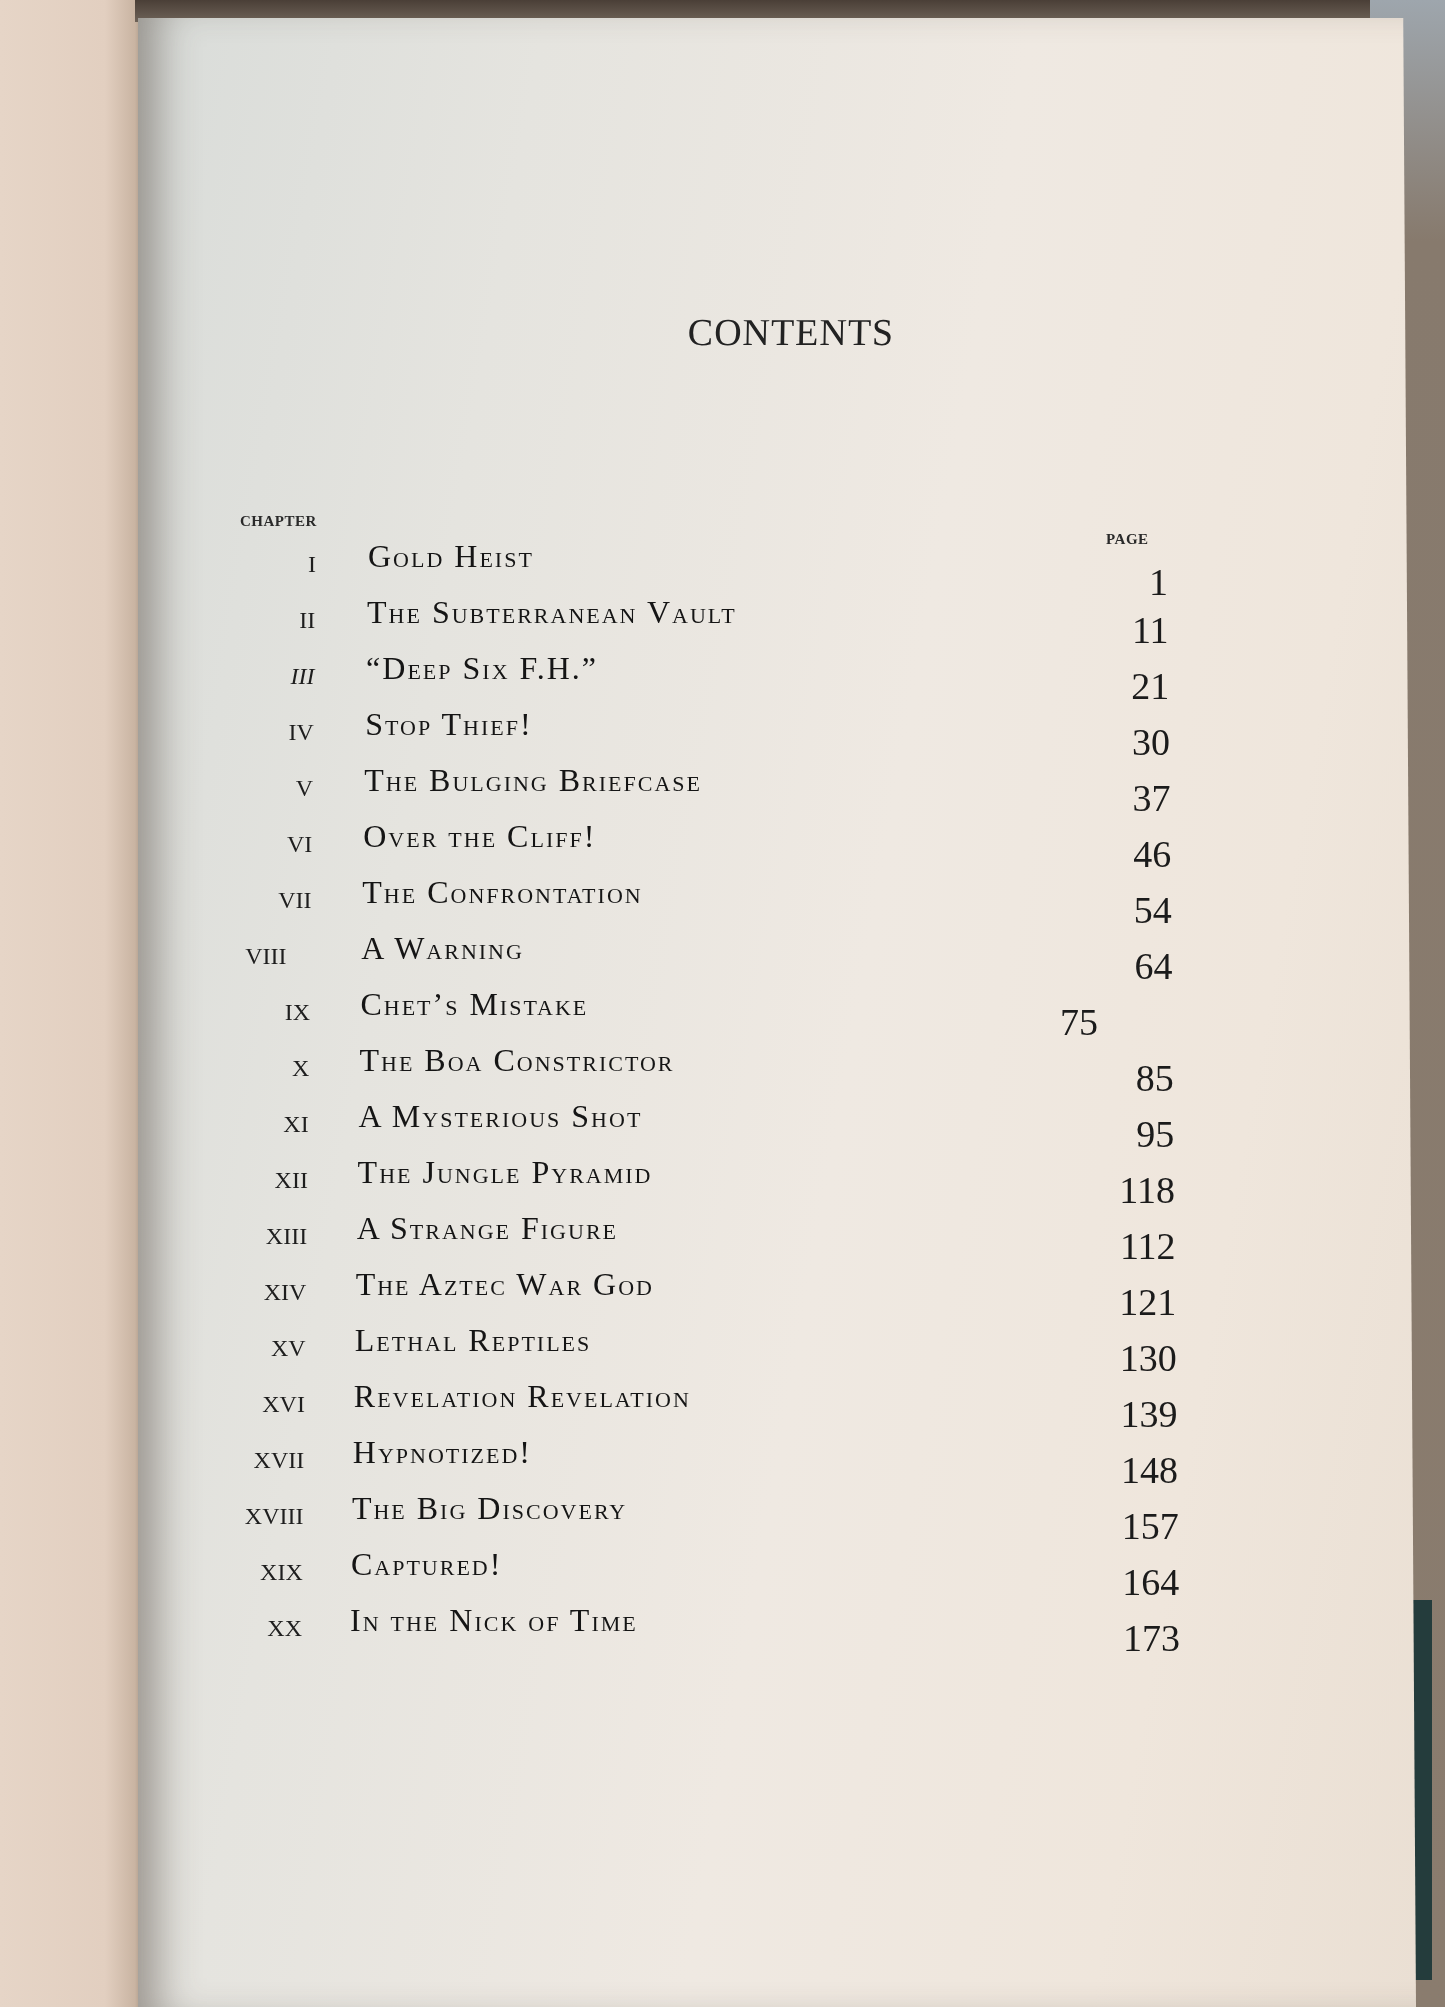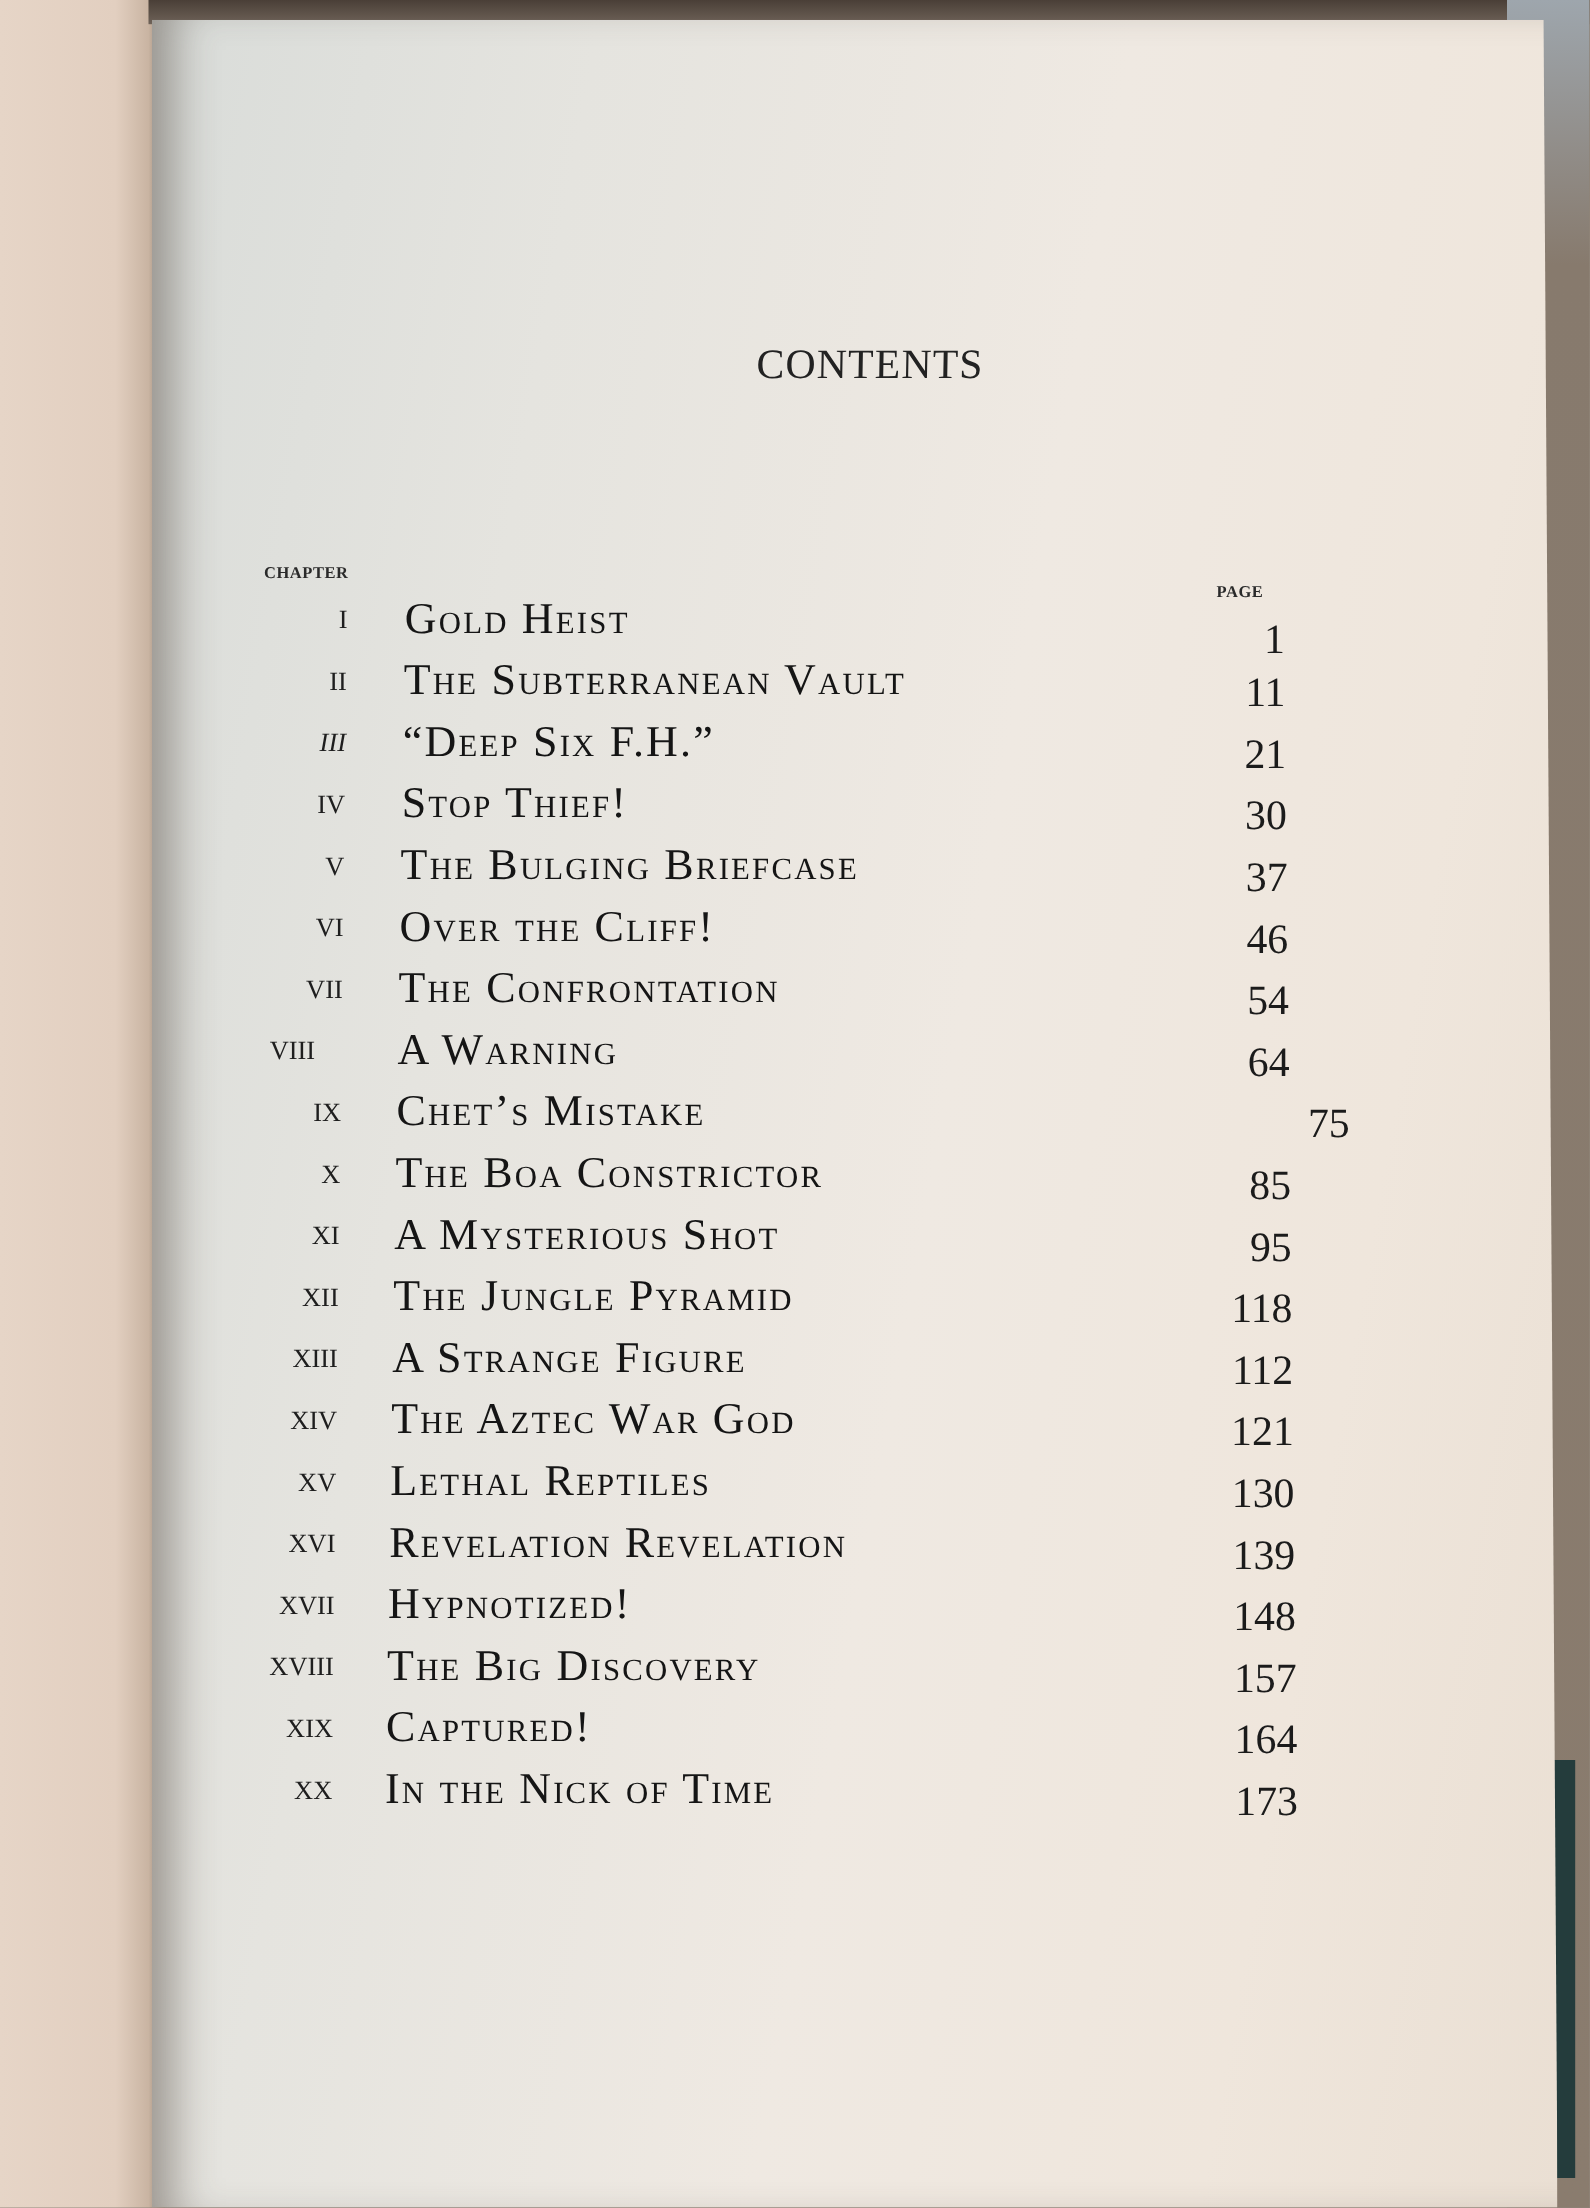--- a/index.html
+++ b/index.html
@@ -48,21 +48,21 @@
     .label-page { left: 968px; top: 513px; }
     .toc { position: absolute; left: 0; top: 0; width: 100%; height: 100%; }
     .toc-row { position: absolute; height: 50px; }
     .toc-row .num {
       position: absolute; text-align: right; width: 90px;
       font-variant: small-caps; text-transform: lowercase;
       font-size: 34px; color: #1e1e1e;
     }
     .toc-row .ttl {
       position: absolute; white-space: nowrap;
-      font-variant: small-caps; font-size: 40px; color: #151515;
+      font-variant: small-caps; font-size: 32px; color: #151515;
       letter-spacing: 2px;
     }
     .toc-row .pg {
       position: absolute; text-align: right; width: 90px;
       font-size: 38px; color: #1b1b1b;
     }
   </style>
 </head>
 <body>
 
@@ -112,21 +112,21 @@
         <span class="pg" style="left: 943.789px; top: 14px;">54</span>
       </div>
       <div class="toc-row" style="top: 912px; left: 0px; width: 100%;">
         <span class="num" style="left: 82.8421px; top: 4px; text-align: center;">VIII</span>
         <span class="ttl" style="left: 223.368px; top: 0px;">A Warning</span>
         <span class="pg" style="left: 944.421px; top: 14px;">64</span>
       </div>
       <div class="toc-row" style="top: 968px; left: 0px; width: 100%;">
         <span class="num" style="left: 82.1053px; top: 4px;">IX</span>
         <span class="ttl" style="left: 222.421px; top: 0px;">Chet’s Mistake</span>
-        <span class="pg" style="left: 999px; top: 14px;">75</span>
+        <span class="pg" style="left: 896px; top: 14px; text-align: center;">75</span>
       </div>
       <div class="toc-row" style="top: 1024px; left: 0px; width: 100%;">
         <span class="num" style="left: 81.3684px; top: 4px;">X</span>
         <span class="ttl" style="left: 221.474px; top: 0px;">The Boa Constrictor</span>
         <span class="pg" style="left: 945.684px; top: 14px;">85</span>
       </div>
       <div class="toc-row" style="top: 1080px; left: 0px; width: 100%;">
         <span class="num" style="left: 80.6316px; top: 4px;">XI</span>
         <span class="ttl" style="left: 220.526px; top: 0px;">A Mysterious Shot</span>
         <span class="pg" style="left: 946.316px; top: 14px;">95</span>

